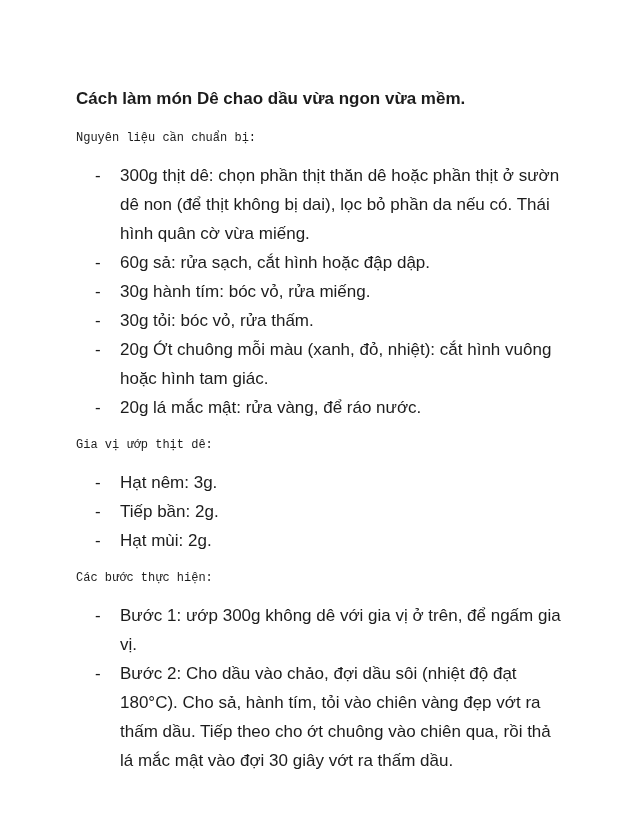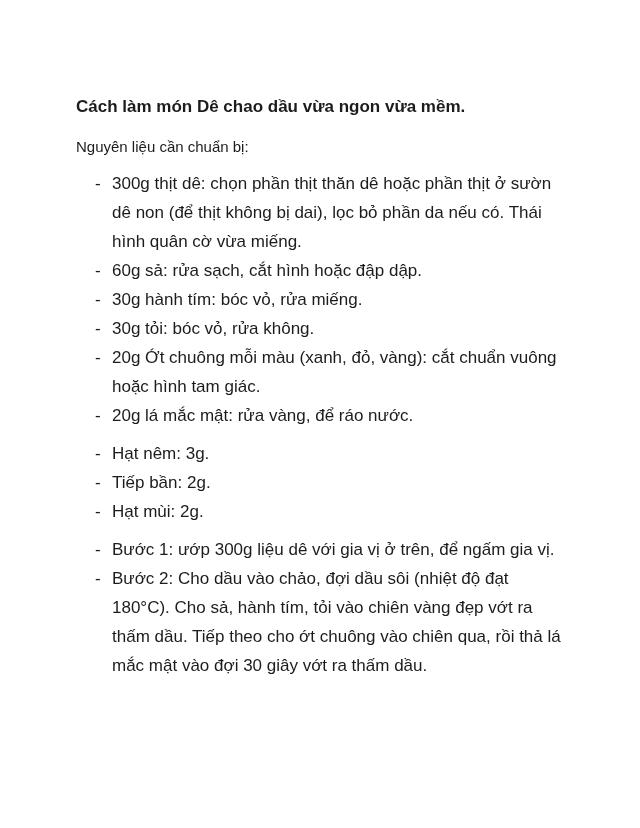--- a/index.html
+++ b/index.html
@@ -18,45 +18,47 @@
     box-sizing: border-box;
     width: 640px;
     height: 828px;
     padding: 76px 74px 40px 76px;
     background: #ffffff;
   }
   .doc-title {
     font-size: 17px;
     font-weight: bold;
     line-height: 29px;
-    margin: 16px 0 11px 0;
+    margin: 8px 0 11px 0;
   }
   .section-heading {
-    font-size: 15px;
+    font-size: 12px;
     font-weight: normal;
     line-height: 29px;
     margin: 0 0 8px 0;
+    font-family: Liberation Mono, monospace;
   }
   ul.bullets {
     list-style: none;
     margin: 0 0 9px 0;
     padding: 0;
   }
   ul.bullets li {
     display: flex;
     font-size: 17px;
     line-height: 29px;
   }
   .dash {
     flex: 0 0 17px;
     margin-left: 19px;
     text-align: left;
   }
   .t {
     flex: 1;
+    margin-left: 8px;
   }
 </style>
 </head>
 <body>
 
 <div class="page">
 
   <h1 class="doc-title">Cách làm món Dê chao dầu vừa ngon vừa mềm.</h1>
 
   <p class="section-heading">Nguyên liệu cần chuẩn bị:</p>
@@ -69,53 +71,55 @@
     <li>
       <span class="dash">-</span>
       <span class="t">60g sả: rửa sạch, cắt hình hoặc đập dập.</span>
     </li>
     <li>
       <span class="dash">-</span>
       <span class="t">30g hành tím: bóc vỏ, rửa miếng.</span>
     </li>
     <li>
       <span class="dash">-</span>
-      <span class="t">30g tỏi: bóc vỏ, rửa không.</span>
+      <span class="t">30g tỏi: bóc vỏ, rửa thấm.</span>
     </li>
     <li>
       <span class="dash">-</span>
-      <span class="t">20g Ớt chuông mỗi màu (xanh, đỏ, vàng): cắt chuẩn vuông hoặc hình tam giác.</span>
+      <span class="t">20g Ớt chuông mỗi màu (xanh, đỏ, nhiệt): cắt hình vuông hoặc hình tam giác.</span>
     </li>
     <li>
       <span class="dash">-</span>
       <span class="t">20g lá mắc mật: rửa vàng, để ráo nước.</span>
     </li>
   </ul>
 
+  <p class="section-heading">Gia vị ướp thịt dê:</p>
 
   <ul class="bullets">
     <li>
       <span class="dash">-</span>
       <span class="t">Hạt nêm: 3g.</span>
     </li>
     <li>
       <span class="dash">-</span>
       <span class="t">Tiếp bần: 2g.</span>
     </li>
     <li>
       <span class="dash">-</span>
       <span class="t">Hạt mùi: 2g.</span>
     </li>
   </ul>
 
+  <p class="section-heading">Các bước thực hiện:</p>
 
   <ul class="bullets">
     <li>
       <span class="dash">-</span>
-      <span class="t">Bước 1: ướp 300g liệu dê với gia vị ở trên, để ngấm gia vị.</span>
+      <span class="t">Bước 1: ướp 300g không dê với gia vị ở trên, để ngấm gia vị.</span>
     </li>
     <li>
       <span class="dash">-</span>
       <span class="t">Bước 2: Cho dầu vào chảo, đợi dầu sôi (nhiệt độ đạt 180°C). Cho sả, hành tím, tỏi vào chiên vàng đẹp vớt ra thấm dầu. Tiếp theo cho ớt chuông vào chiên qua, rồi thả lá mắc mật vào đợi 30 giây vớt ra thấm dầu.</span>
     </li>
   </ul>
 
 </div>
 
 </body></html>

